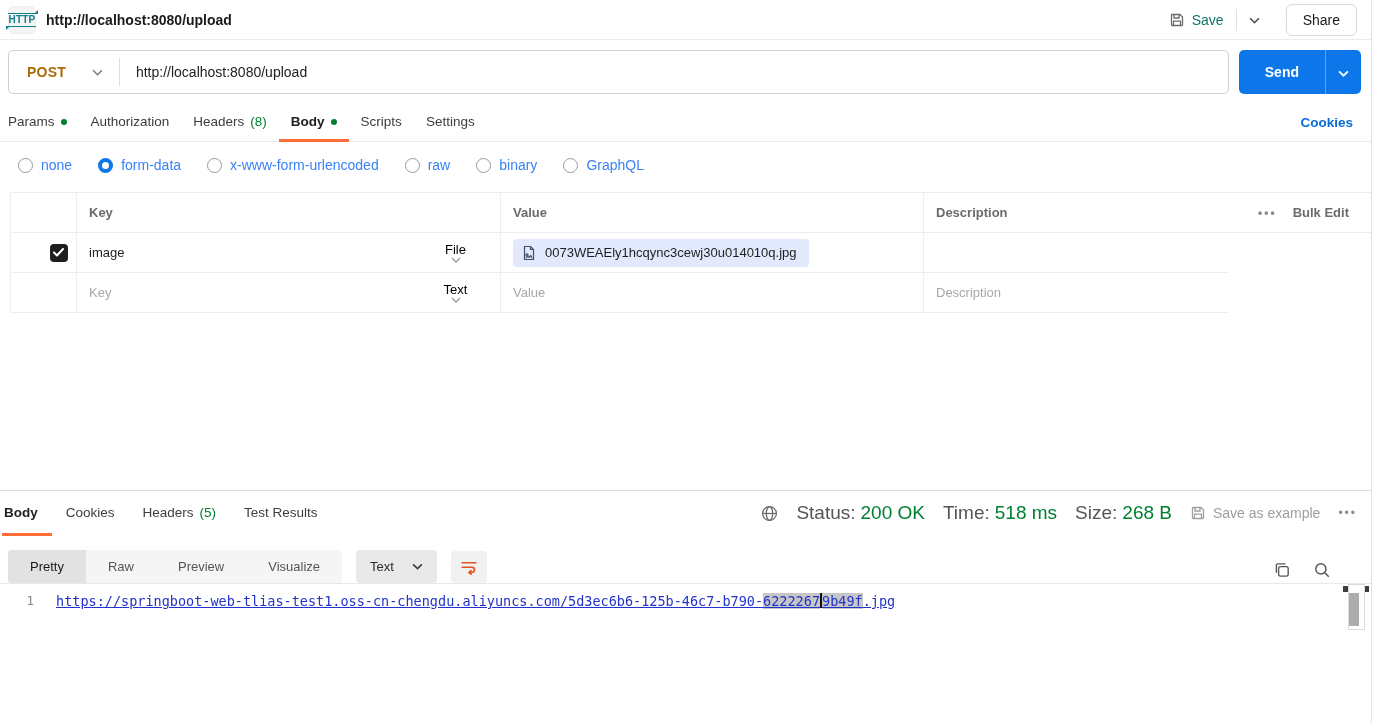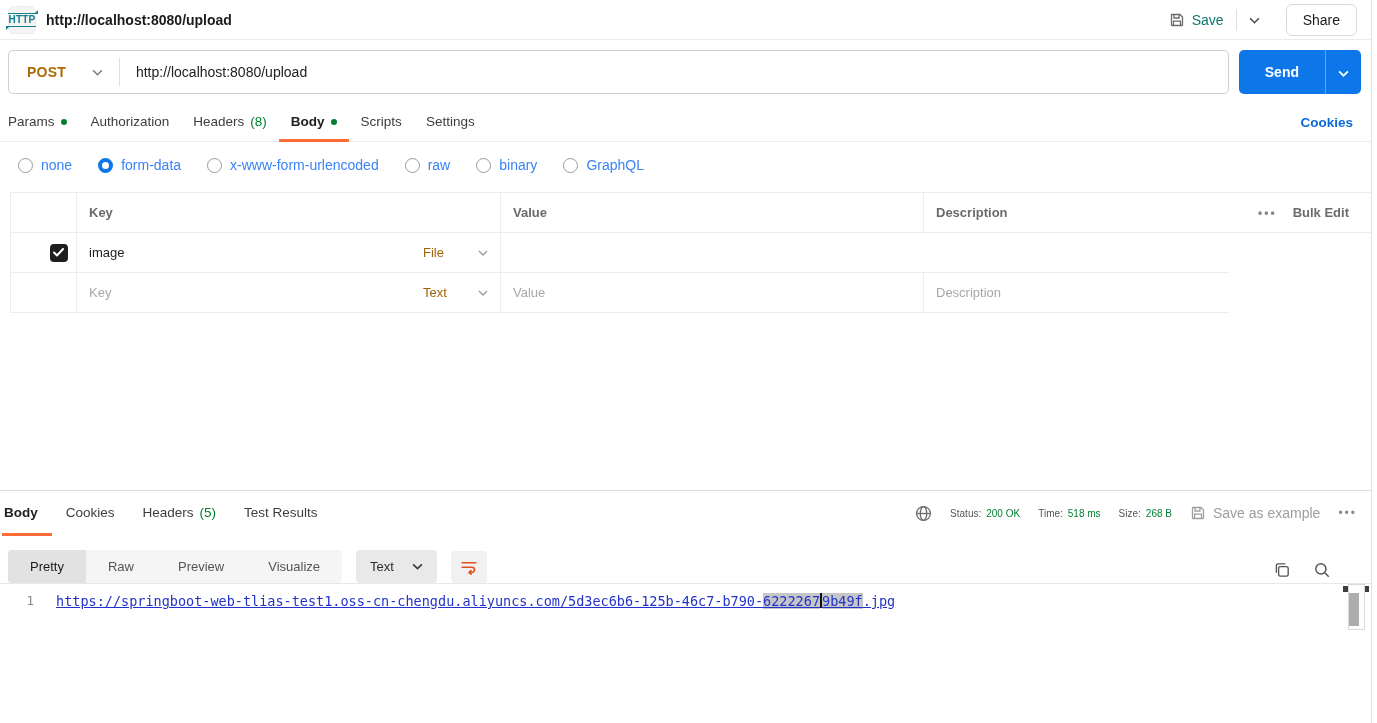--- a/index.html
+++ b/index.html
@@ -78,38 +78,38 @@
   .c-type { flex:0 0 90px; border-right:1px solid #ededed; justify-content:space-between; color:#555; }
   .c-value { flex:0 0 423px; border-right:1px solid #ededed; }
   .c-desc { flex:0 0 315px; }
   .c-ctrl { flex:1; justify-content:flex-end; gap:16px; padding-right:22px; }
   .hdr .cell { color:#6b6b6b; font-weight:bold; }
   .hdr .c-key { border-right:1px solid #ededed; flex:0 0 424px; }
   .placeholder { color:#a8a8a8; }
   .checkbox { width:18px; height:18px; border-radius:4px; background:#1f1f1f; display:flex;
     align-items:center; justify-content:center; cursor:pointer; }
   .type-dd { display:flex; align-items:center; justify-content:space-between; width:100%;
-    cursor:pointer; color:#a16207; }
+    cursor:pointer; color:#000000;flex-direction:column; }
   .type-dd svg { color:#9a9a9a; }
   .file-chip { display:flex; align-items:center; gap:8px; background:#e2e9fc; border-radius:4px;
     padding:6px 12px 6px 8px; color:#1f1f1f; cursor:pointer; }
   .file-chip svg { color:#44506b; }
   .dots { color:#8a8a8a; font-size:12px; letter-spacing:2px; cursor:pointer; }
   .bulk-edit { color:#6b6b6b; font-weight:bold; cursor:pointer; }
 
   .spacer { flex:1; }
 
   
   .response { flex:0 0 233px; border-top:1px solid #dcdcdc; display:flex; flex-direction:column; }
   .resp-head { flex:0 0 44px; display:flex; align-items:stretch; padding:0 14px 0 2px;
     font-size:13.5px; color:#3d3d3d; }
   .resp-head .rtab { padding:0 14px; }
   .resp-head .rtab:first-child { padding:0 14px 0 2px; }
   .resp-meta { flex:1; display:flex; align-items:center; justify-content:flex-end; gap:18px; }
-  .meta-pair { display:flex; gap:5px; font-size:10px; color:#555; white-space:nowrap; }
+  .meta-pair { display:flex; gap:5px; font-size:19px; color:#555; white-space:nowrap; }
   .meta-val { color:#007f31; }
   .globe { color:#6b6b6b; display:flex; align-items:center; cursor:pointer; }
   .save-example { display:flex; align-items:center; gap:7px; color:#9e9e9e; font-size:14px;
     cursor:pointer; white-space:nowrap; }
 
   .resp-toolbar { flex:0 0 48px; display:flex; align-items:flex-end; padding:0 14px 0 8px; gap:14px; }
   .seg-group { display:flex; background:#f5f5f5; border-radius:4px; overflow:hidden; }
   .seg { padding:9px 22px; font-size:13px; color:#555; cursor:pointer; background:transparent;
     border:none; font-family:inherit; }
   .seg.active { background:#e2e2e2; color:#1a1a1a; }
@@ -261,20 +261,31 @@
       </div>
       <div class="cell c-key">image</div>
       <div class="cell c-type">
         <span class="type-dd">
           <span>File</span>
           <svg width="10" height="6" viewBox="0 0 10 6" fill="none" stroke="currentColor" stroke-width="1.3">
               <path d="M1 1l4 4 4-4"></path>
             </svg>
         </span>
       </div>
+      <div class="cell c-value">
+        <span class="file-chip">
+          <svg width="16" height="16" viewBox="0 0 16 16" fill="none" stroke="currentColor" stroke-width="1.2">
+            <path d="M3.5 1.5h6l3 3v10h-9z"></path>
+              <path d="M9.5 1.5v3h3"></path>
+            <circle cx="6" cy="10" r="1.1"></circle>
+              <path d="M4.8 13.2l2-2 1.4 1.2 1.6-1.8 1.4 2.6"></path>
+          </svg>
+          <span>0073WEAEly1hcqync3cewj30u014010q.jpg</span>
+        </span>
+      </div>
       <div class="cell c-desc"></div>
     </div>
     <div class="kv-row data">
       <div class="cell c-handle"></div>
       <div class="cell c-check"></div>
       <div class="cell c-key placeholder">Key</div>
       <div class="cell c-type">
         <span class="type-dd placeholder">
           <span>Text</span>
           <svg width="10" height="6" viewBox="0 0 10 6" fill="none" stroke="currentColor" stroke-width="1.3">

